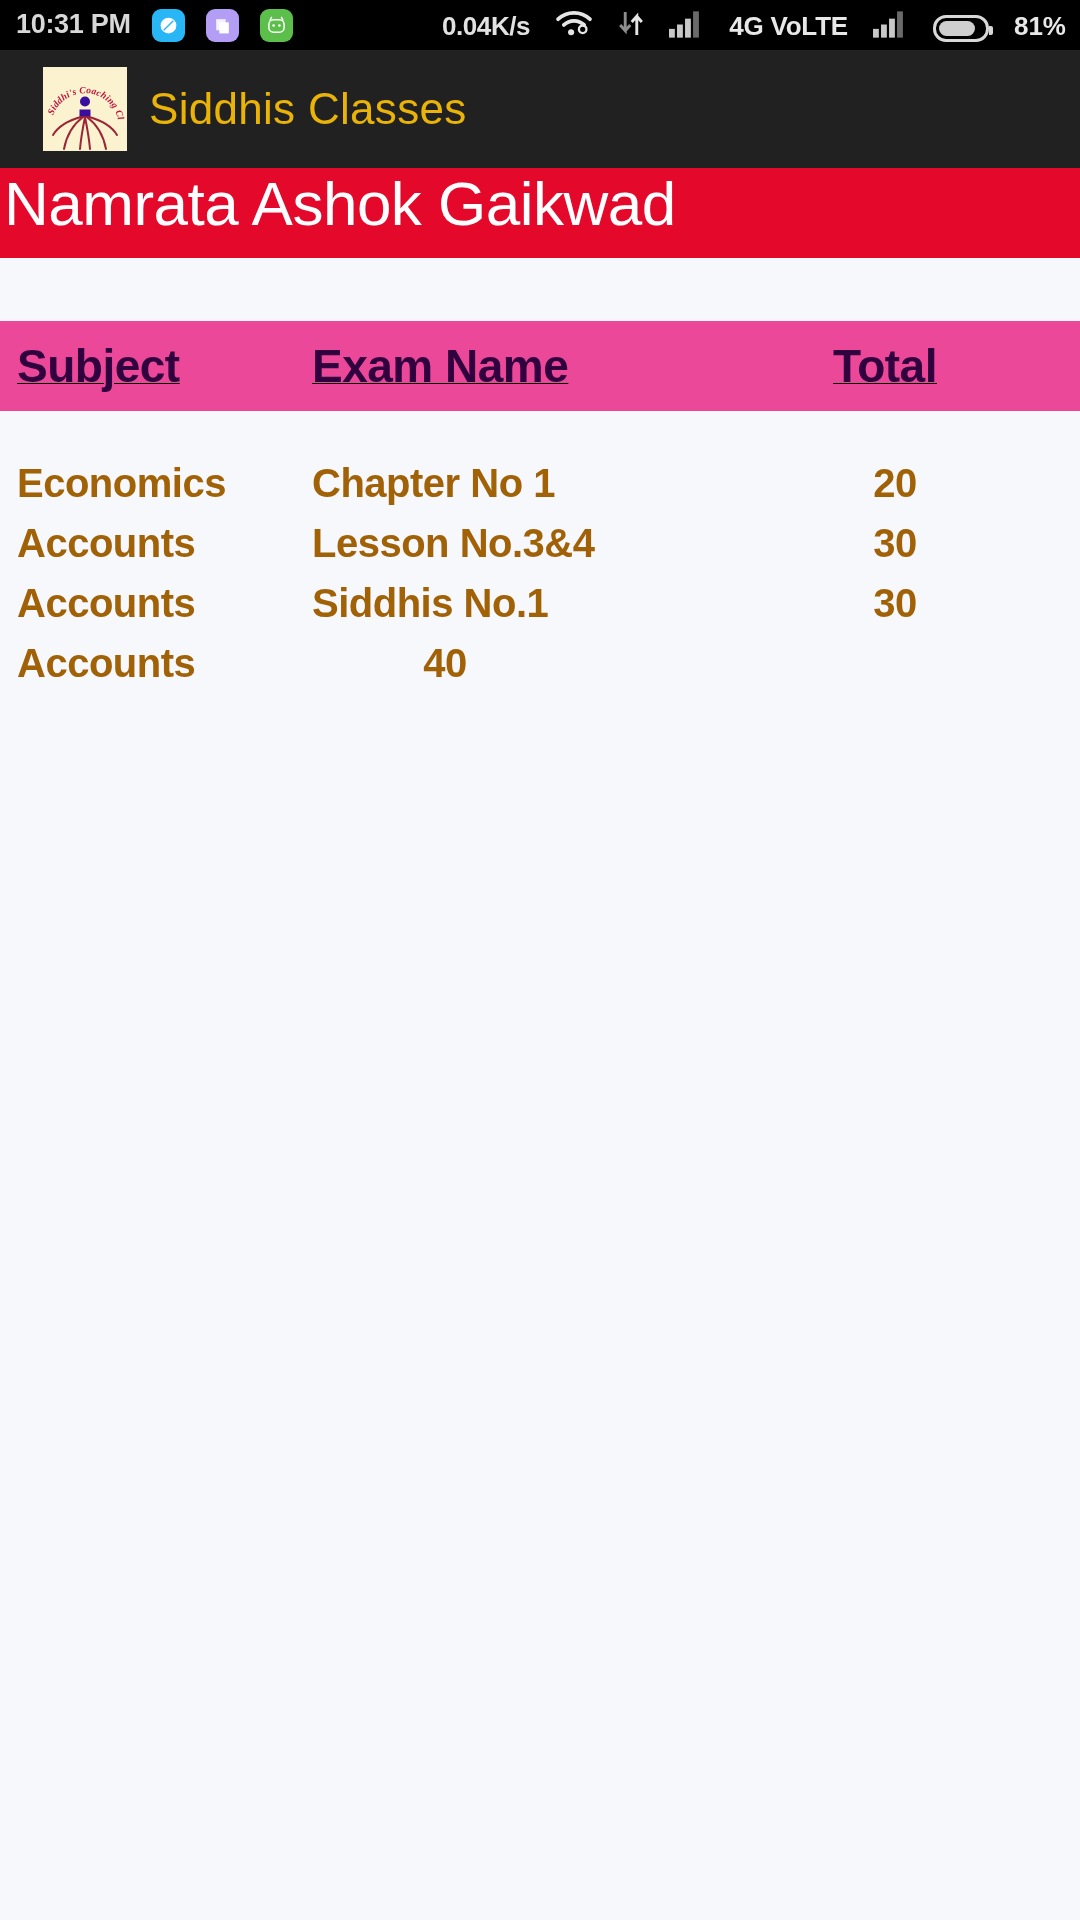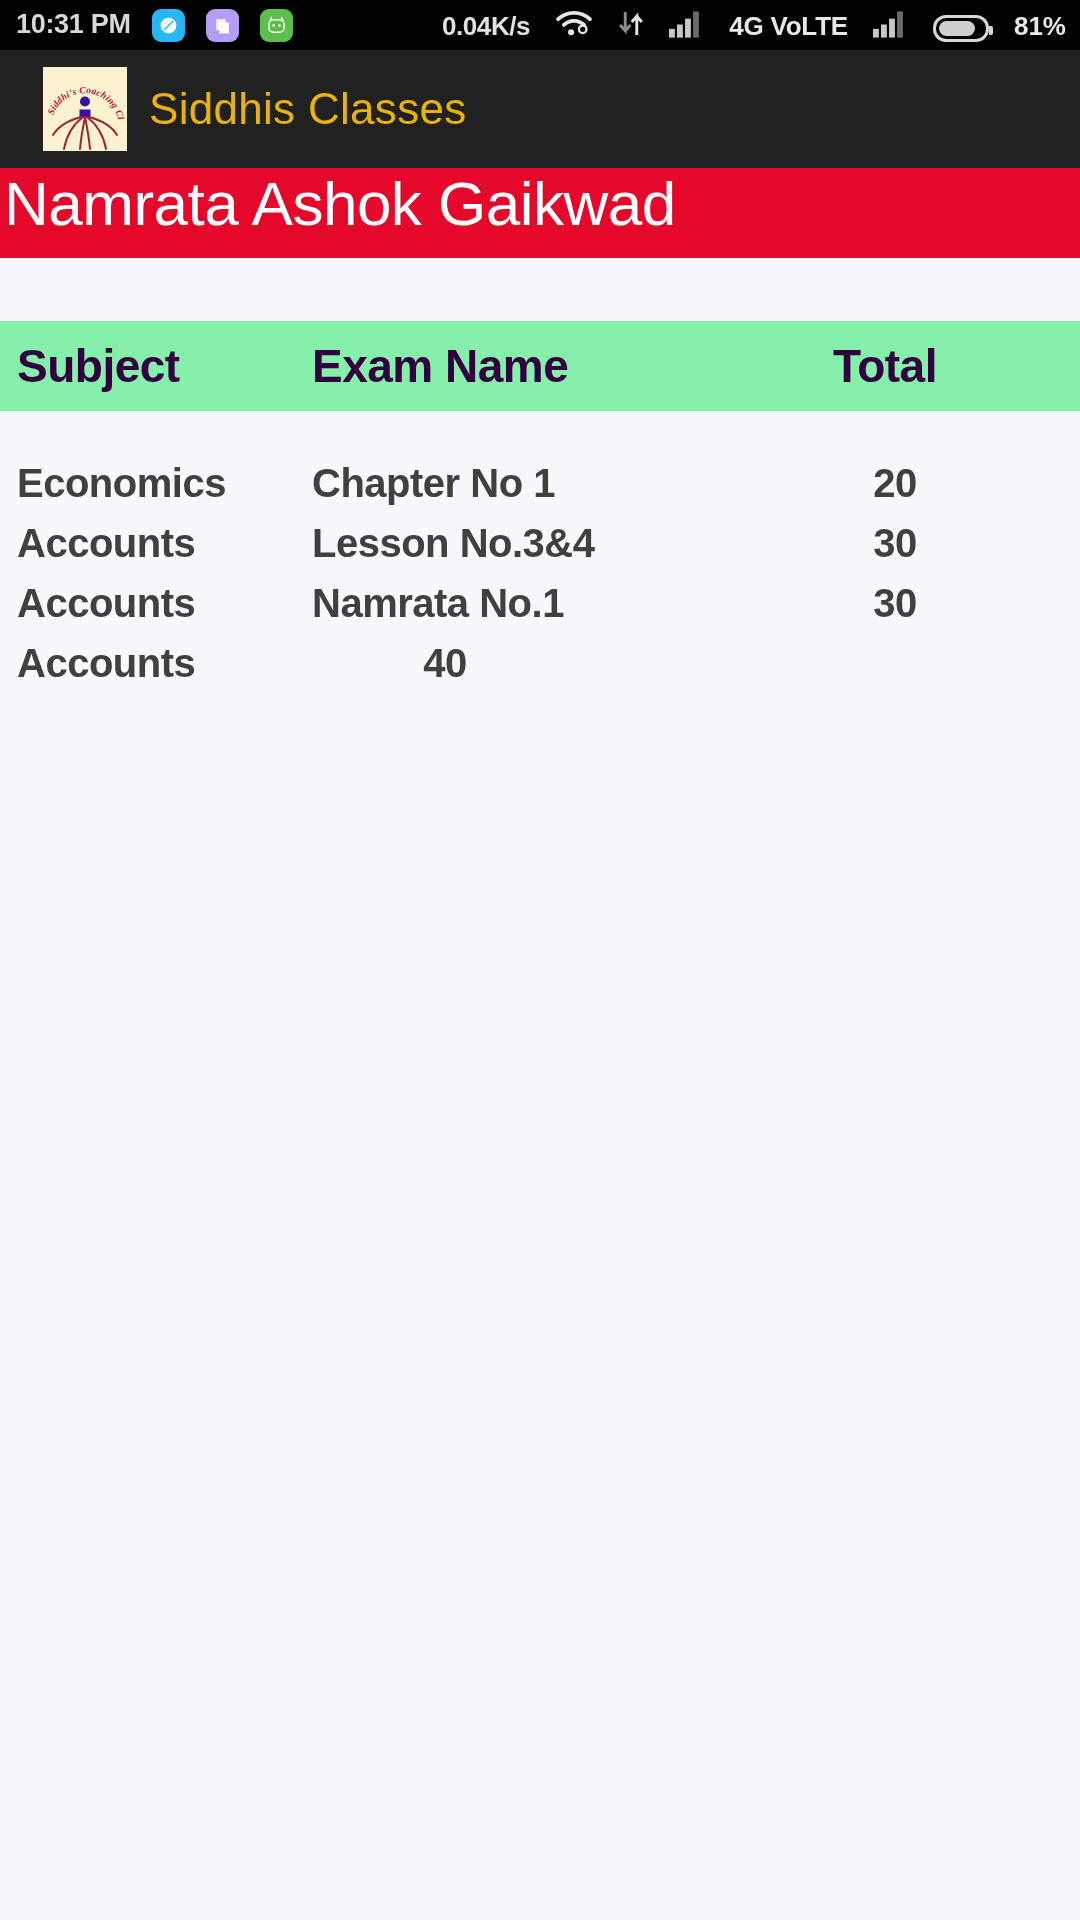--- a/index.html
+++ b/index.html
@@ -75,39 +75,39 @@
     color:#ffffff; font-size:62px; font-weight:normal;
     letter-spacing:-0.5px; white-space:nowrap;
   }
 
   
   .content{ width:100%; background:#F7F8FC; }
   .gap{ height:63px; width:100%; }
 
   .table{ width:100%; }
   .thead{
-    width:100%; height:90px; background:#86efac;
-    display:flex; align-items:center;
+    width:100%; height:90px; background:#ec4899;
+    display:flex; align-items:center;text-decoration:underline;
   }
   .trow{
     width:100%; height:60px;
     display:flex; align-items:center;
   }
   .col-subject{ width:300px; padding-left:17px; }
   .col-exam{ width:450px; padding-left:12px; }
   .col-total{ width:330px; text-align:center; padding-right:40px;}
 
   .th{
     color:#31003E; font-size:46px; font-weight:bold;
     letter-spacing:-0.5px;
   }
   .th.total-th{ text-align:left; padding-right:20px; }
 
   .td{
-    color:#404040; font-size:40px; font-weight:bold;
+    color:#a16207; font-size:40px; font-weight:bold;
     letter-spacing:-0.5px; white-space:nowrap;
   }
   .rows-top-gap{ height:42px; }
 </style>
 </head>
 <body>
 
 <div class="status-bar">
   <div class="status-left">
     <span class="status-time">10:31 PM</span>
@@ -251,21 +251,21 @@
       <div class="col-total">
         <span class="td">30</span>
       </div>
     </div>
 
     <div class="trow">
       <div class="col-subject">
         <span class="td">Accounts</span>
       </div>
       <div class="col-exam">
-        <span class="td">Namrata No.1</span>
+        <span class="td">Siddhis No.1</span>
       </div>
       <div class="col-total">
         <span class="td">30</span>
       </div>
     </div>
 
     <div class="trow">
       <div class="col-subject">
         <span class="td">Accounts</span>
       </div>

